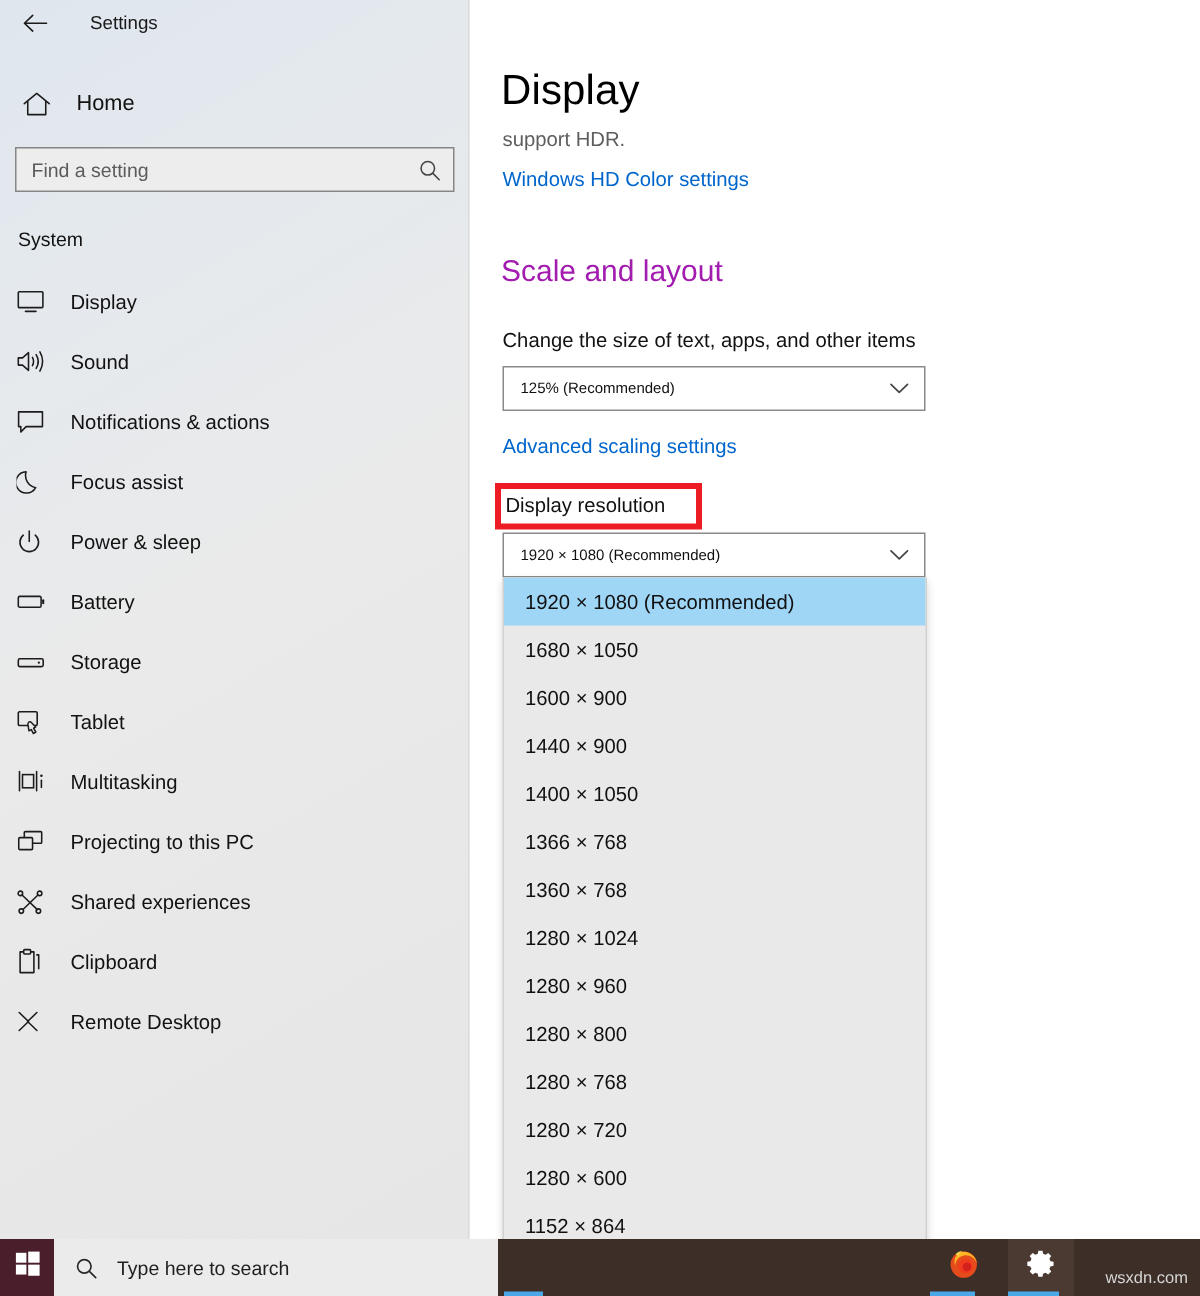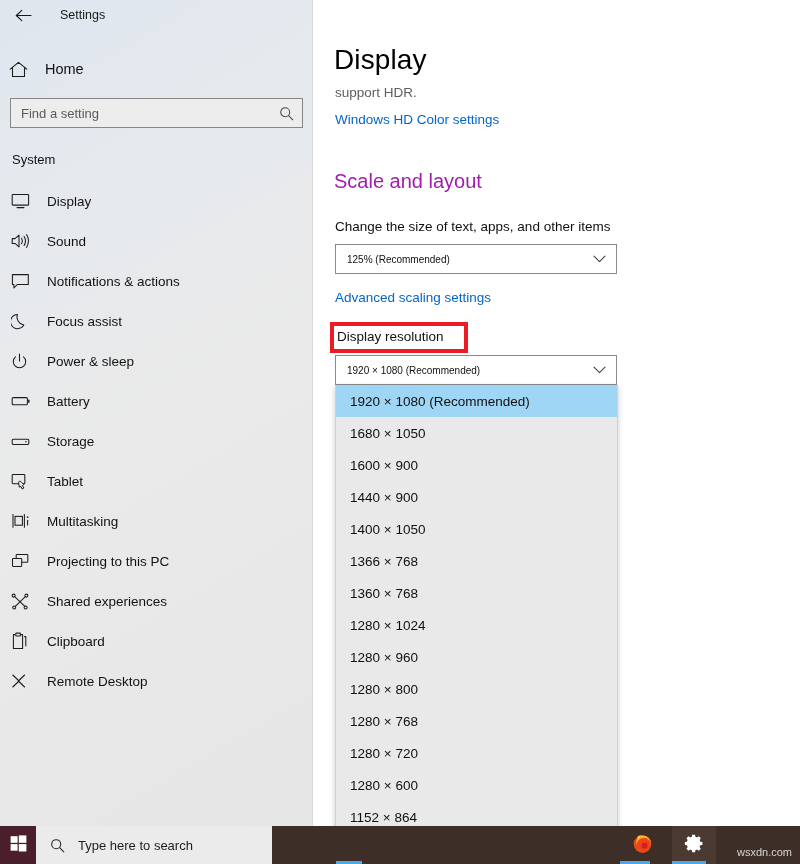--- a/index.html
+++ b/index.html
@@ -45,21 +45,21 @@
     margin-left: 25px;
     font-size: 12.5px;
     color: #1a1a1a;
   }
 
   .home-row {
     display: flex;
     align-items: center;
     height: 34px;
     margin-top: 22px;
-    padding-left: 9px;
+    padding-left: 15px;
   }
   .home-row .ico { width: 30px; display: flex; align-items: center; justify-content: flex-start; }
   .home-row .lbl { font-size: 14.5px; color: #111; margin-left: 6px; }
 
   .search-wrap {
     margin: 12px 10px 0 10px;
     height: 30px;
     border: 1px solid #868686;
     background: #ededed;
     display: flex;
@@ -243,21 +243,21 @@
   #tb-left {
     position: absolute;
     left: 0; top: 0;
     width: 36px; height: 38px;
     background: #4a1f2b;
     display: flex; align-items: center; justify-content: center;
   }
   #tb-search {
     position: absolute;
     left: 36px; top: 0;
-    width: 236px; height: 38px;
+    width: 296px; height: 38px;
     background: #ebebeb;
     display: flex; align-items: center;
     padding-left: 14px;
   }
   #tb-search .s-ico { color: #2b2b2b; display: flex; align-items: center; }
   #tb-search .s-txt { margin-left: 13px; font-size: 13px; color: #1e1e1e; }
 
   .tb-app {
     position: absolute;
     top: 0;

